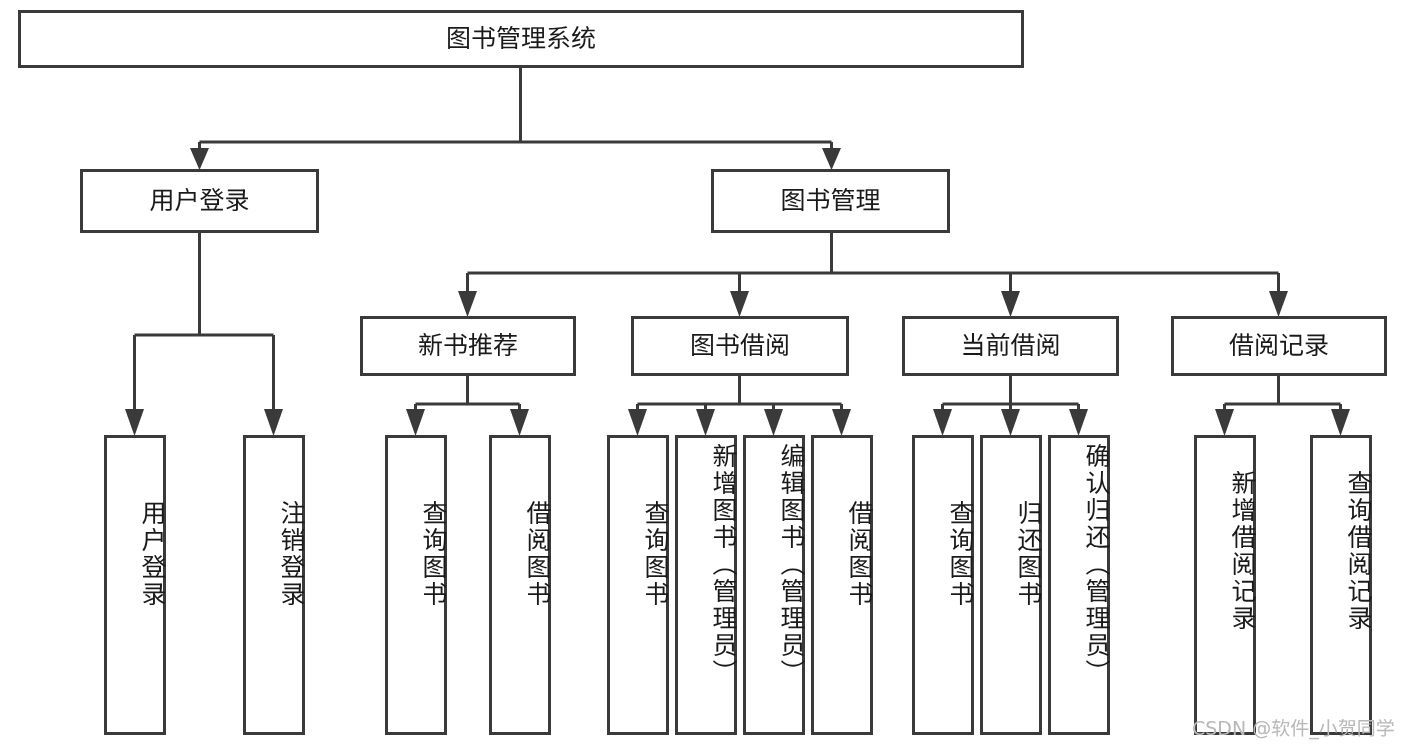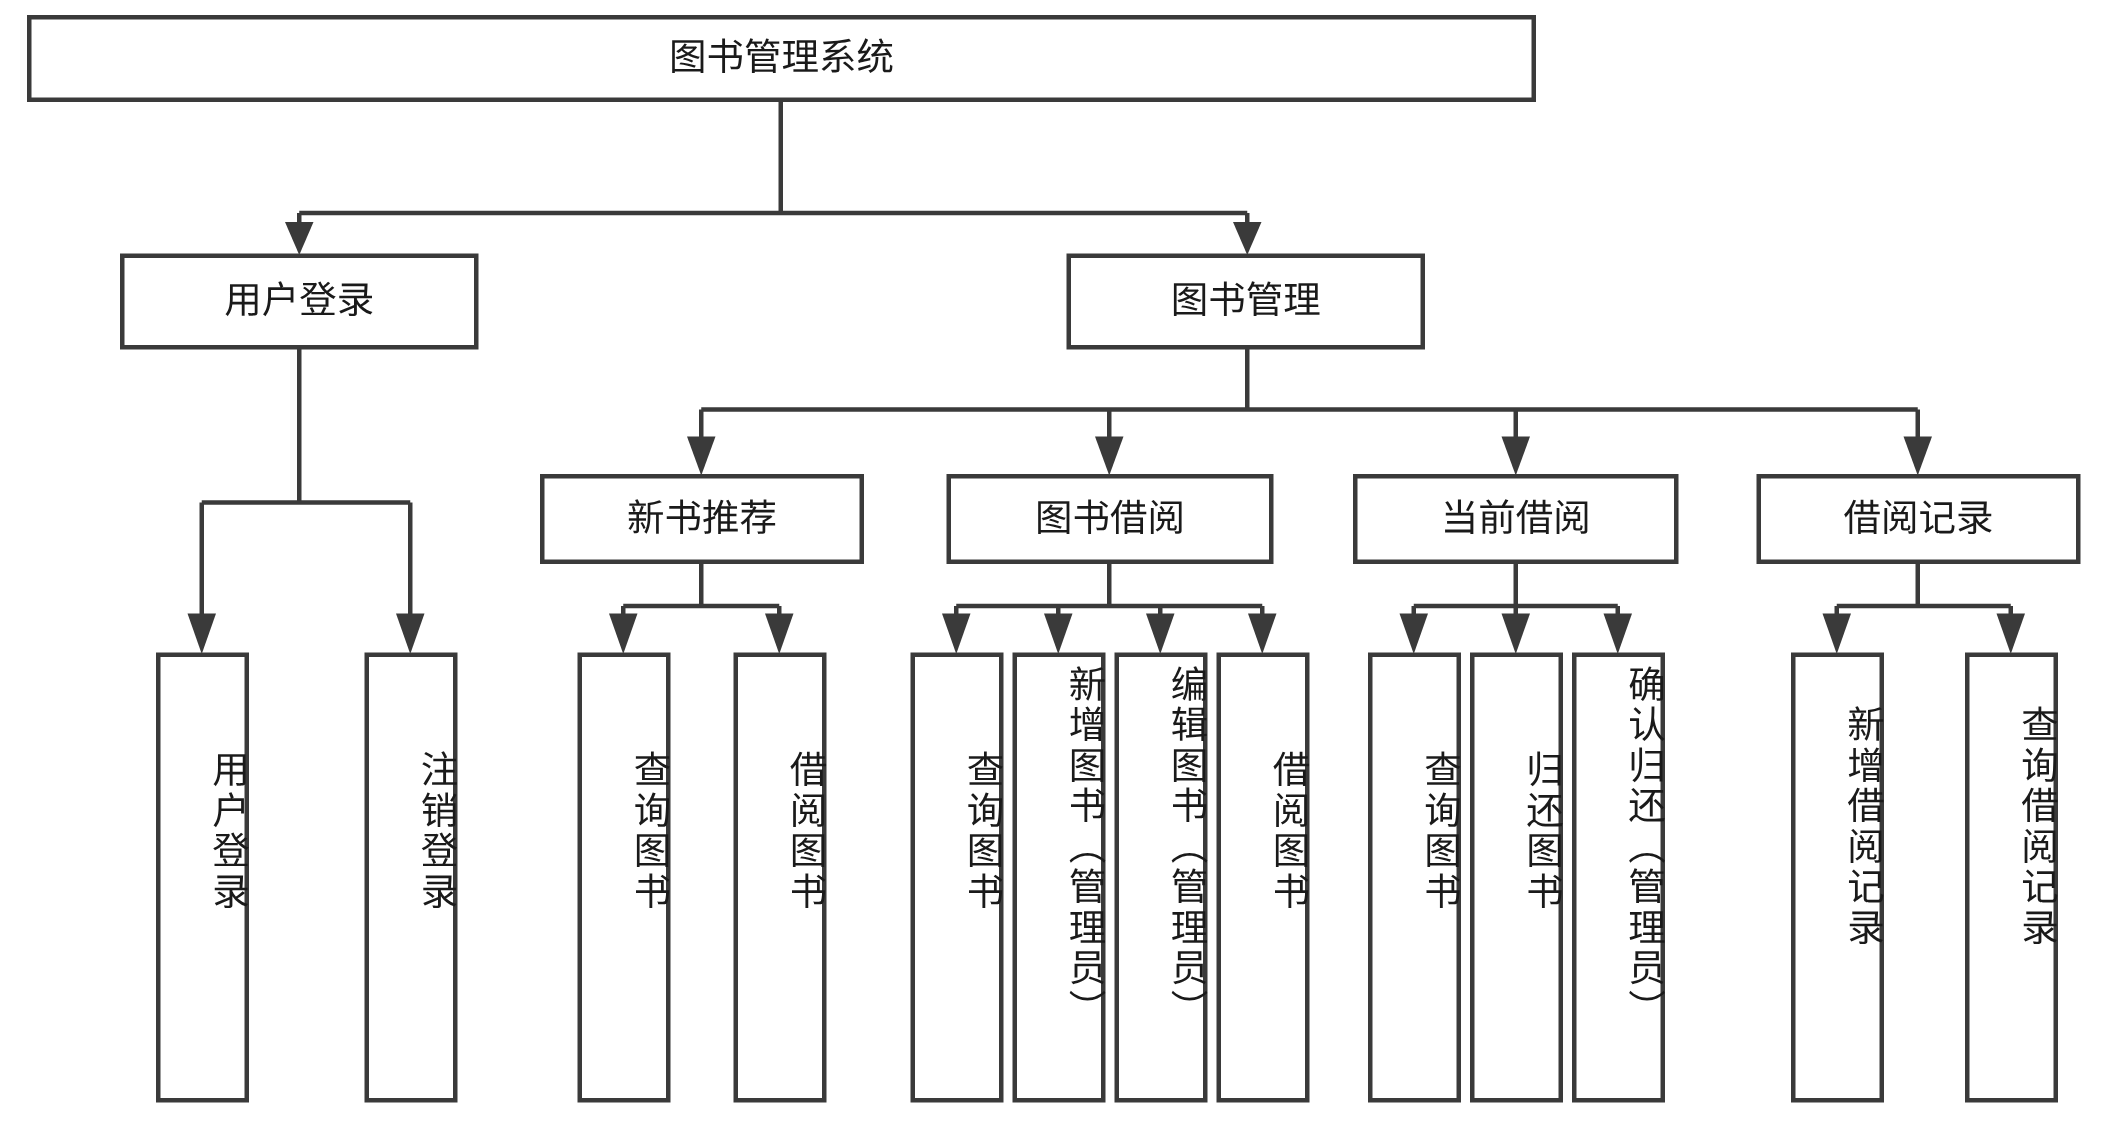--- a/index.html
+++ b/index.html
@@ -193,13 +193,14 @@
   <div class="node-label-v" style="left:914px;top:500px;width:59px;text-align:left;">查询图书</div>
 
   <div class="node-label-v" style="left:982px;top:500px;width:59px;text-align:left;">归还图书</div>
 
   <div class="node-label-v" style="left:1050px;top:443px;width:59px;text-align:left;">确认归还（管理员）</div>
 
   <div class="node-label-v" style="left:1196px;top:470px;width:59px;text-align:left;">新增借阅记录</div>
 
   <div class="node-label-v" style="left:1312px;top:470px;width:59px;text-align:left;">查询借阅记录</div>
 
+  <div class="watermark">CSDN @软件_小贺同学</div>
 </div>
 
 </body></html>

